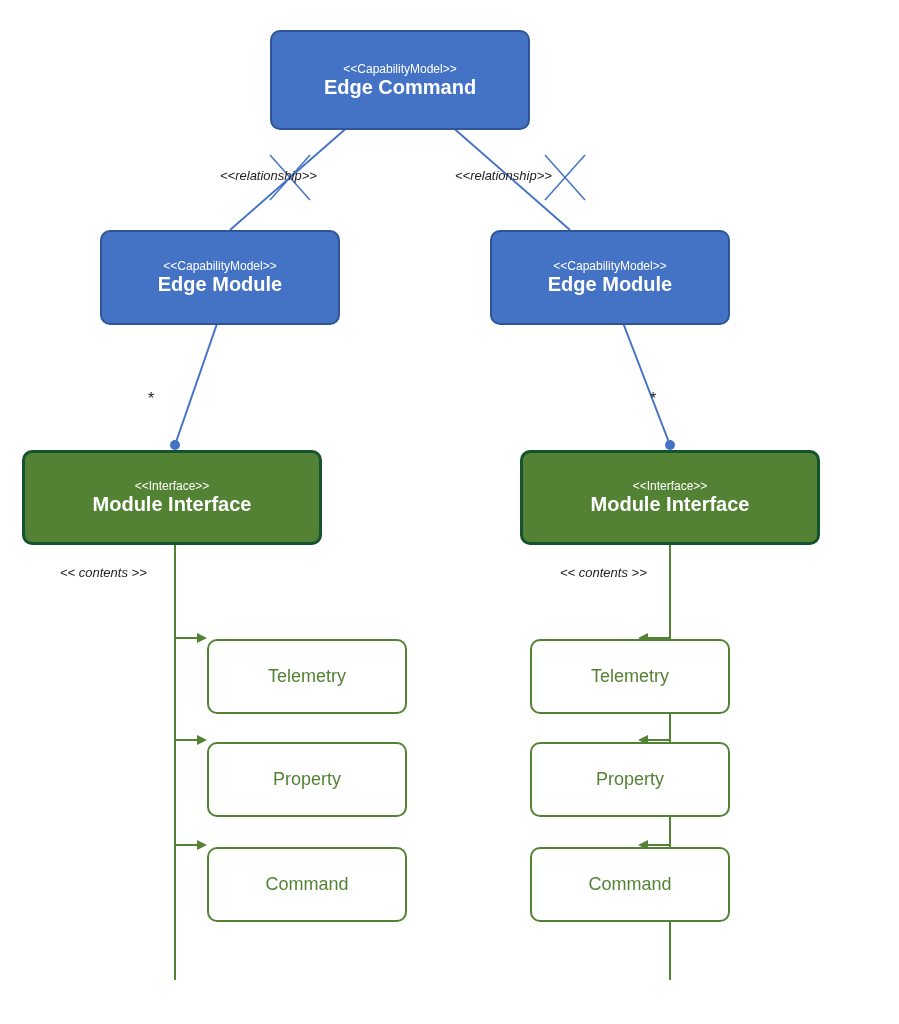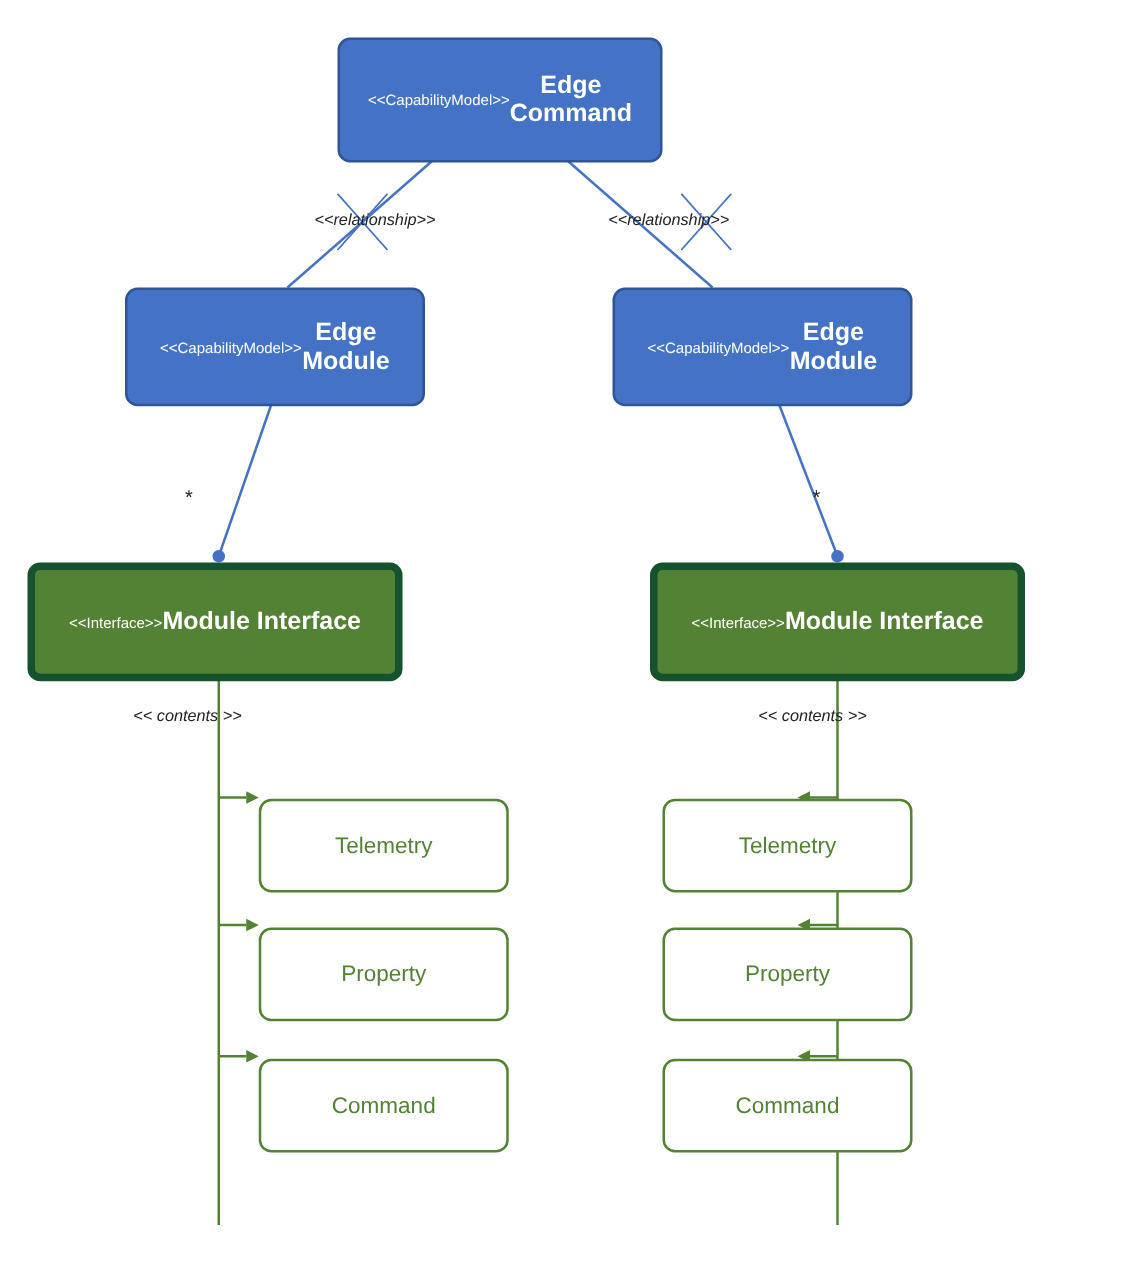--- a/index.html
+++ b/index.html
@@ -15,32 +15,33 @@
       position: relative;
       width: 899px;
       height: 1024px;
     }
     
     .box {
       position: absolute;
       border-radius: 10px;
       text-align: center;
       display: flex;
+      flex-direction: column;
       align-items: center;
       justify-content: center;
       padding: 8px 26px;
     }
     .box-blue {
       background: #4472C4;
       border: 2px solid #2F5597;
       color: #fff;
     }
     .box-green {
       background: #548235;
-      border: 6px solid #14532d;
+      border: 3px solid #14532d;
       color: #fff;
     }
     .box-green-outline {
       background: #fff;
       border: 2px solid #548235;
       color: #548235;
       margin-top: 39px;
     }
     .box .stereotype {
       font-size: 12px;
@@ -49,21 +50,21 @@
     .box .title {
       font-size: 20px;
       font-weight: bold;
     }
     
     .label {
       position: absolute;
       font-size: 13px;
       color: #222;
       font-style: italic;
-      text-align: center;
+      text-align: left;
     }
     .multiplicity {
       position: absolute;
       font-size: 16px;
       color: #222;
     }
     svg.lines {
       position: absolute;
       top: 0; left: 0;
       width: 899px;

